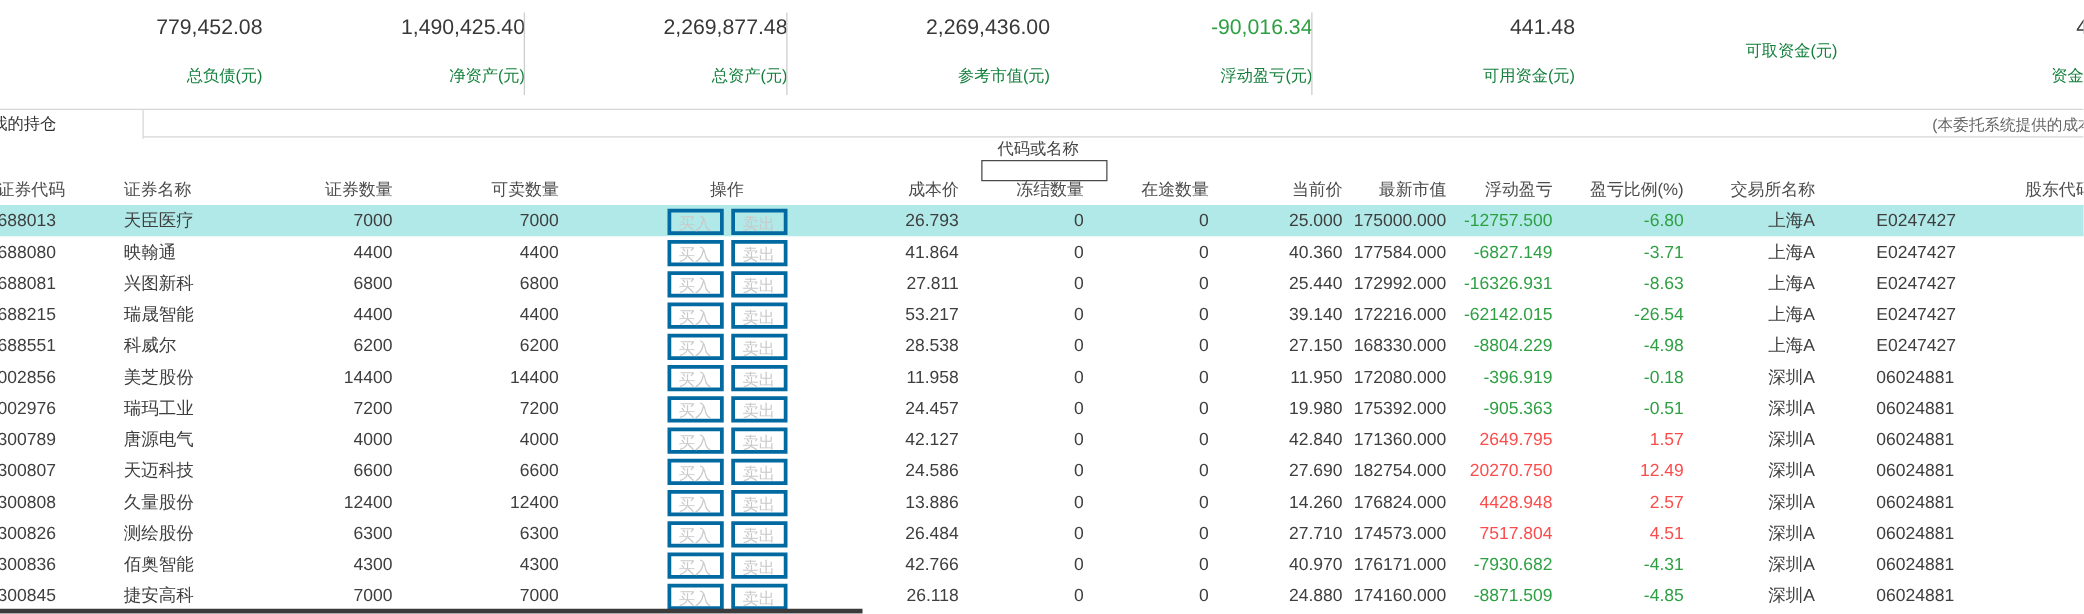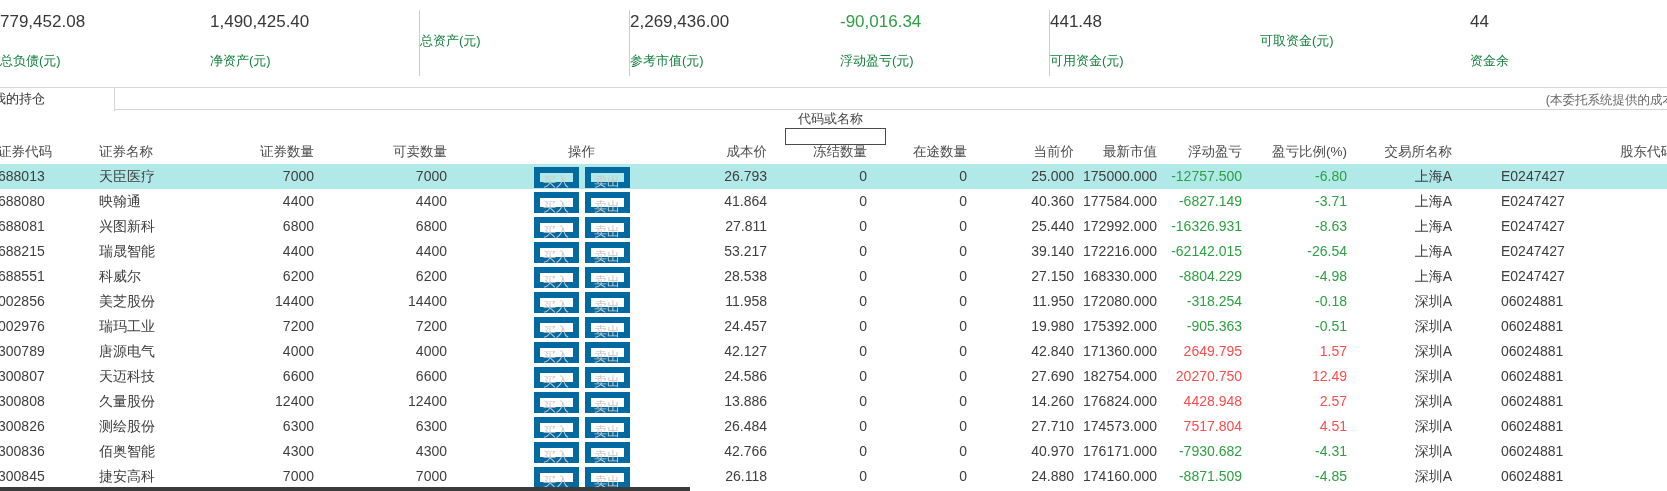--- a/index.html
+++ b/index.html
@@ -7,21 +7,21 @@
     --border:#d6d6d6; --txt:#3e3e3e; --hdr:#4c4c4c;
     --cols:100px 110px 112px 133px 205px 115px 100px 100px 107px 83px 85px 105px 105px 218px;
   }
   *{margin:0;padding:0;box-sizing:border-box;}
   html,body{width:1667px;height:491px;overflow:hidden;background:#fff;
     font-family:"Liberation Sans","DejaVu Sans",sans-serif;}
   .page{position:relative;width:1667px;height:491px;overflow:hidden;background:#fff;}
 
   
   .stats{display:flex;width:1680px;height:87px;padding-top:12px;}
-  .stat{position:relative;width:210px;text-align:left;flex:0 0 auto;}
+  .stat{position:relative;width:210px;text-align:right;flex:0 0 auto;}
   .stat .v{font-size:17px;color:#383838;letter-spacing:0;}
   .stat .l{margin-top:20px;font-size:13px;color:#15803d;}
   .stat.divider::after{content:"";position:absolute;right:0;top:-2px;height:66px;width:1px;background:#ccc;}
   .stat .v.g{color:var(--loss);}
 
   
   .tabbar{position:relative;height:23px;border-top:1px solid var(--border);}
   .tabbar::after{content:"";position:absolute;left:115px;right:0;bottom:0;height:1px;background:var(--border);}
   .tab{position:absolute;left:0;top:0;width:115px;height:23px;border-right:1px solid var(--border);
        font-size:13px;color:#333;line-height:22px;}
@@ -51,41 +51,42 @@
   .thead>div:nth-child(9),.trow>div:nth-child(9),
   .thead>div:nth-child(10),.trow>div:nth-child(10),
   .thead>div:nth-child(11),.trow>div:nth-child(11),
   .thead>div:nth-child(12),.trow>div:nth-child(12),
   .thead>div:nth-child(13),.trow>div:nth-child(13){text-align:right;padding-right:4px;}
   .thead>div:nth-child(5),.trow>div:nth-child(5){text-align:center;padding-left:56px;}
   .thead>div:nth-child(14){text-align:right;}
   .trow>div:nth-child(14){padding-left:45px;}
   .pos{color:var(--gain);} .neg{color:var(--loss);}
   .opbtn{width:45px;height:21px;line-height:18px;margin:0 3px;vertical-align:middle;
-    border:6px solid #0369a1;background:transparent;color:#c9c9c9;font-size:13px;
+    border:3px solid #0369a1;background:transparent;color:#c9c9c9;font-size:13px;
     font-family:inherit;padding:0;cursor:default;}
 
   
   .bottom-edge{position:absolute;left:0;top:487px;width:690px;height:4px;background:#3b3b3b;}
 </style>
 </head>
 <body>
 
 <div class="page">
 
   <div class="stats">
     <div class="stat">
       <div class="v">779,452.08</div>
       <div class="l">总负债(元)</div>
     </div>
     <div class="stat divider">
       <div class="v">1,490,425.40</div>
       <div class="l">净资产(元)</div>
     </div>
     <div class="stat divider">
+      <div class="v">2,269,877.48</div>
       <div class="l">总资产(元)</div>
     </div>
     <div class="stat">
       <div class="v">2,269,436.00</div>
       <div class="l">参考市值(元)</div>
     </div>
     <div class="stat divider">
       <div class="v g">-90,016.34</div>
       <div class="l">浮动盈亏(元)</div>
     </div>
@@ -216,21 +217,21 @@
           <div>002856</div>
           <div>美芝股份</div>
           <div>14400</div>
           <div>14400</div>
           <div><button class="opbtn">买入</button><button class="opbtn">卖出</button></div>
           <div>11.958</div>
           <div>0</div>
           <div>0</div>
           <div>11.950</div>
           <div>172080.000</div>
-          <div class="neg">-318.254</div>
+          <div class="neg">-396.919</div>
           <div class="neg">-0.18</div>
           <div>深圳A</div>
           <div>06024881</div>
         </div>
         <div class="trow">
           <div>002976</div>
           <div>瑞玛工业</div>
           <div>7200</div>
           <div>7200</div>
           <div><button class="opbtn">买入</button><button class="opbtn">卖出</button></div>

